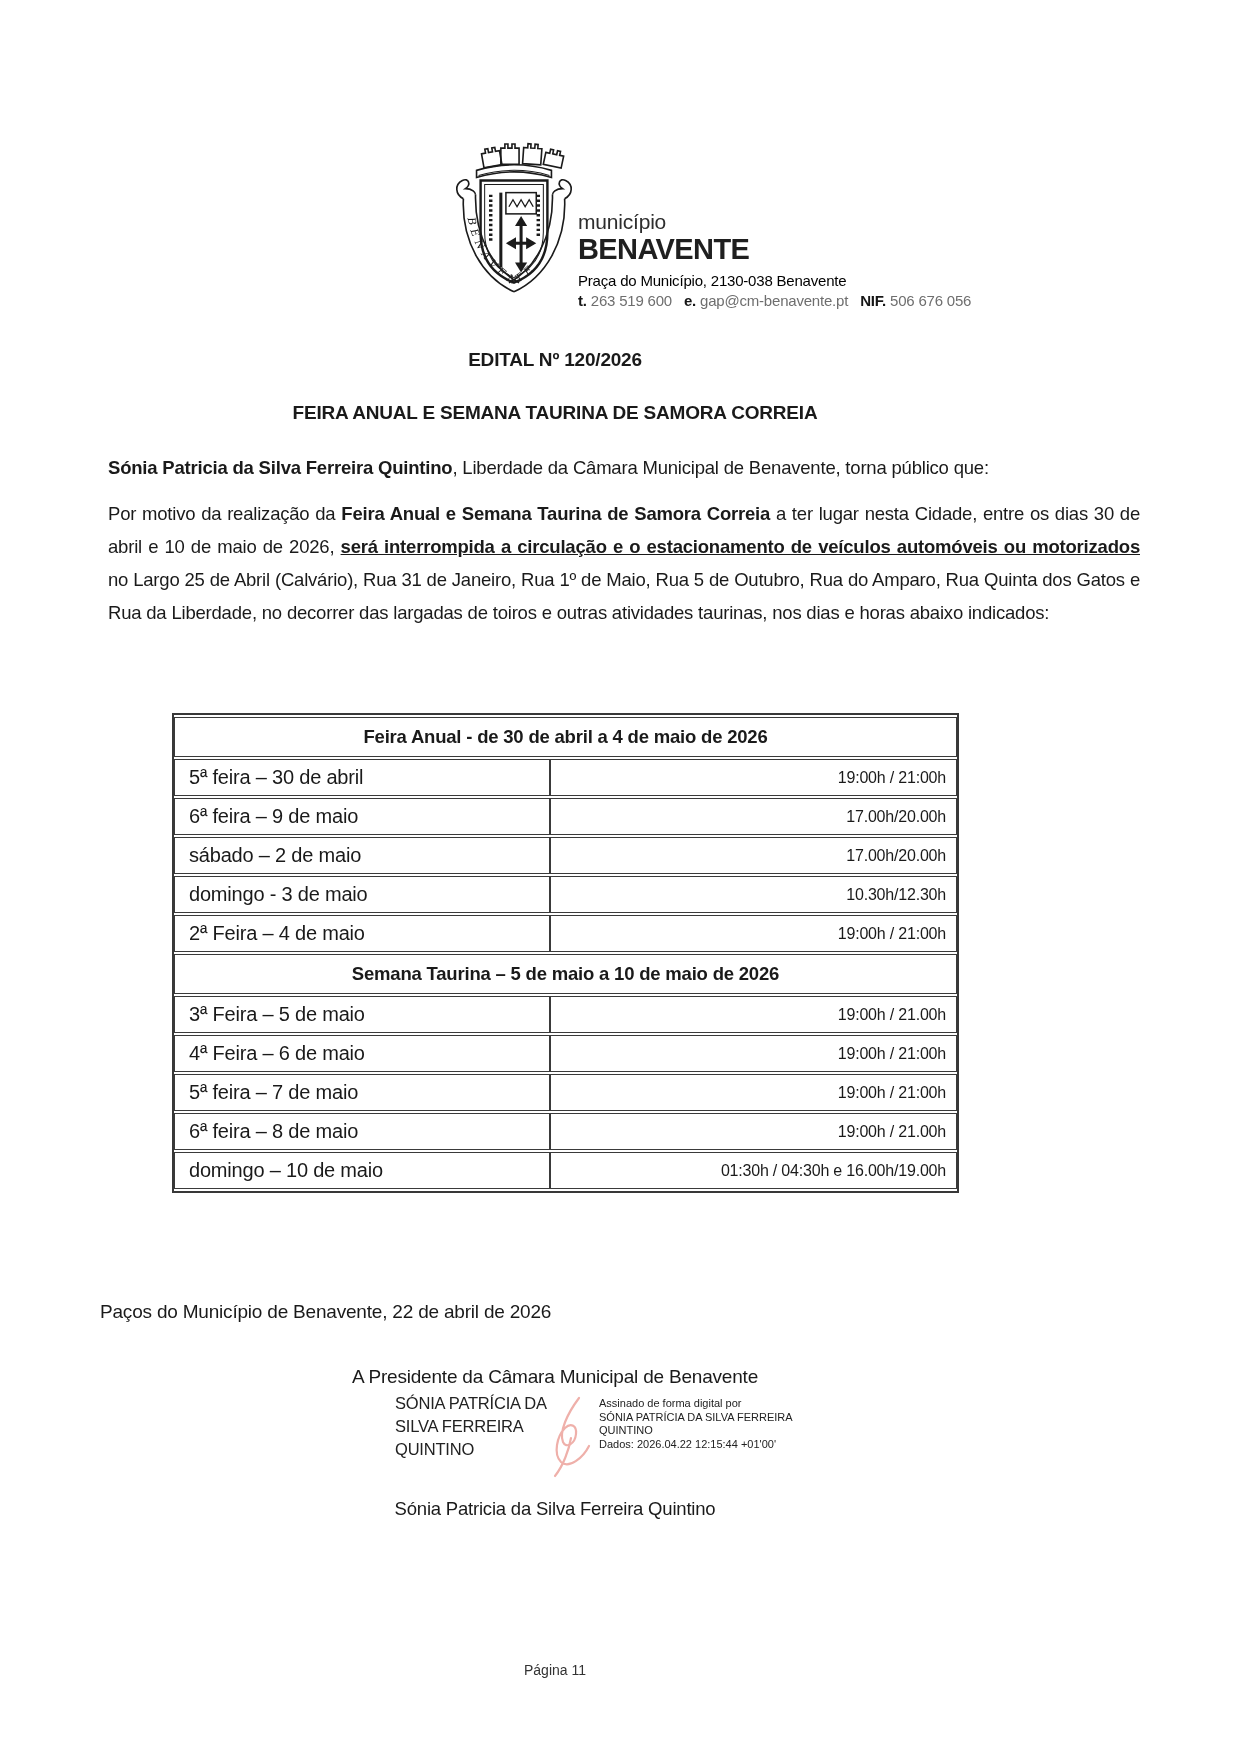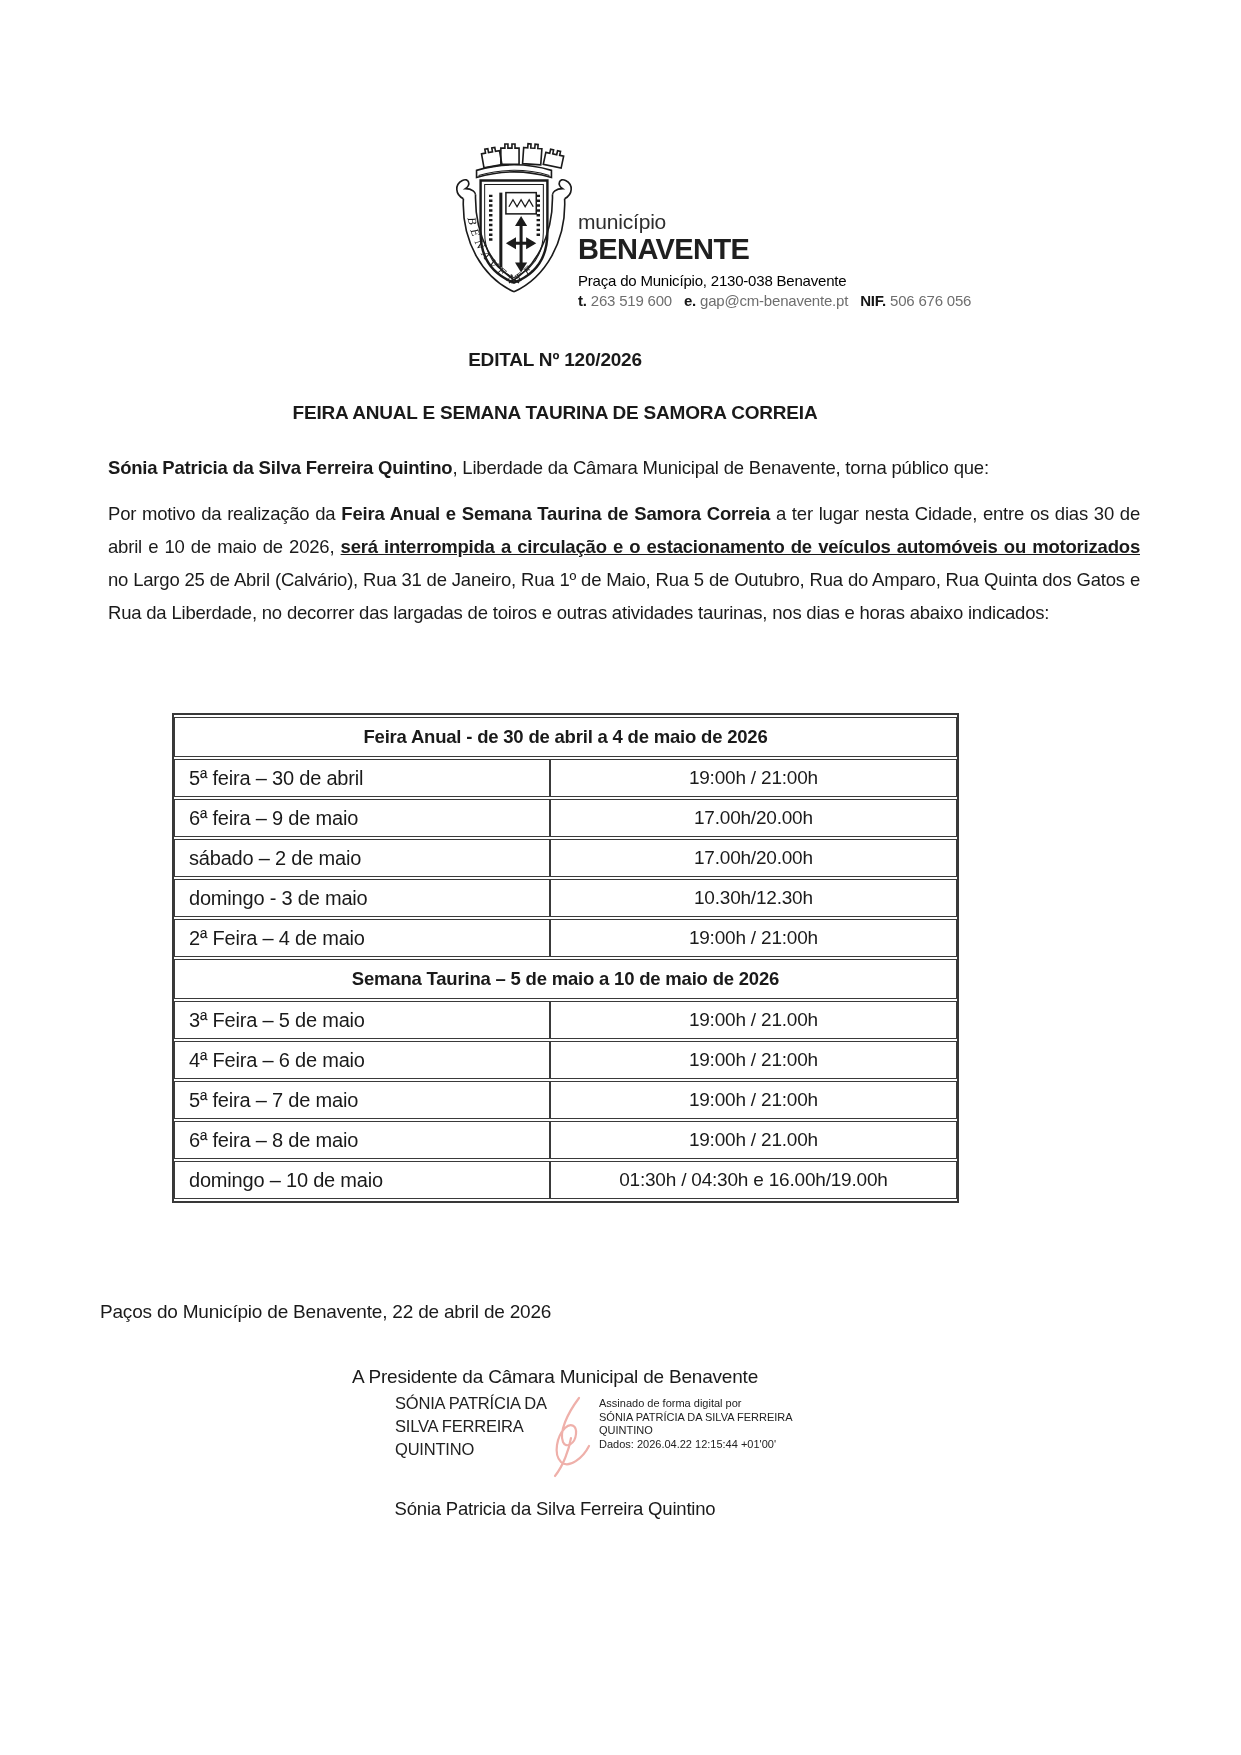--- a/index.html
+++ b/index.html
@@ -30,21 +30,21 @@
   .bodytext { position:absolute; left:108px; top:497px; width:1032px; font-size:18.5px; line-height:33px; letter-spacing:-0.2px; text-align:justify; }
   .b { font-weight:bold; }
   .bu { font-weight:bold; text-decoration:underline; }
 
   
   .table-wrap { position:absolute; left:172px; top:713px; width:787px; border:2px solid #383838; background:#fff; }
   table.schedule { width:100%; border-collapse:separate; border-spacing:0 2px; }
   table.schedule td { border:1px solid #3a3a3a; background:#fff; vertical-align:middle; }
   td.cell-head { font-weight:bold; text-align:center; font-size:18.5px; padding:8px 6px; letter-spacing:-0.2px; }
   td.cell-day  { width:48%; font-size:20px; text-align:left; padding:6px 14px; letter-spacing:-0.2px; }
-  td.cell-hours{ font-size:19px; text-align:center; padding:7px 28px; letter-spacing:-0.2px; }
+  td.cell-hours{ font-size:16px; text-align:right; padding:7px 10px; letter-spacing:-0.2px; }
 
   
   .place-date { position:absolute; left:100px; top:1301px; font-size:19px; letter-spacing:-0.2px; }
   .role-line  { top:1366px; font-size:19px; letter-spacing:-0.2px; }
   .sig-block  { position:absolute; left:395px; top:1392px; display:flex; align-items:flex-start; }
   .sig-caps   { font-size:16.5px; line-height:23px; letter-spacing:-0.2px; width:152px; color:#222; }
   .sig-flourish { width:44px; height:86px; margin:0 6px 0 2px; flex:0 0 auto; }
   .sig-note   { font-size:11px; line-height:13.5px; padding-top:5px; color:#222; letter-spacing:0; }
   .signer-name{ top:1498px; font-size:18.5px; letter-spacing:-0.2px; }
   .page-footer{ top:1662px; font-size:14px; color:#333; }
@@ -197,14 +197,15 @@
     <div class="sig-note">
       <div>Assinado de forma digital por</div>
       <div>SÓNIA PATRÍCIA DA SILVA FERREIRA</div>
       <div>QUINTINO</div>
       <div>Dados: 2026.04.22 12:15:44 +01'00'</div>
     </div>
   </div>
 
   <div class="center-col signer-name">Sónia Patricia da Silva Ferreira Quintino</div>
 
+  <div class="center-col page-footer">Página 11</div>
 
 </div>
 
 </body></html>

